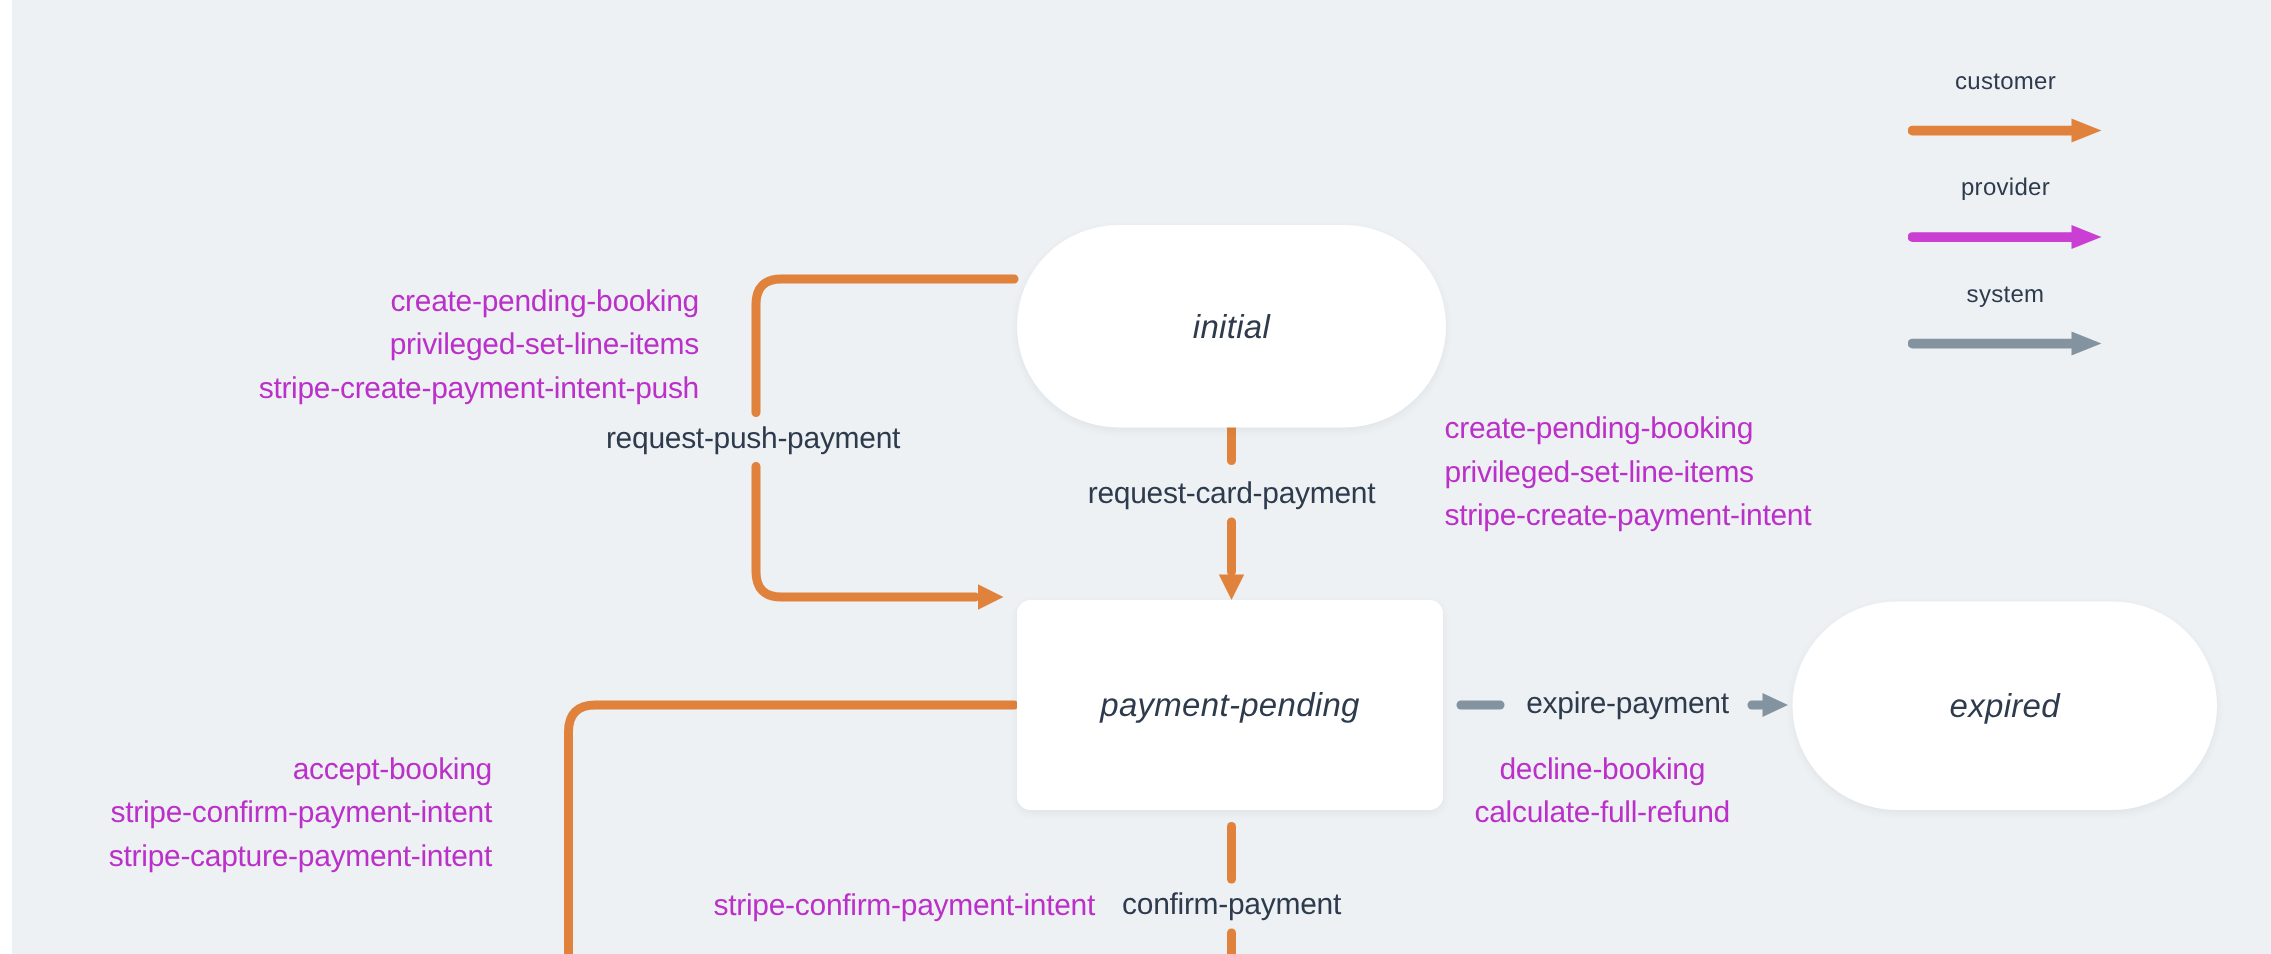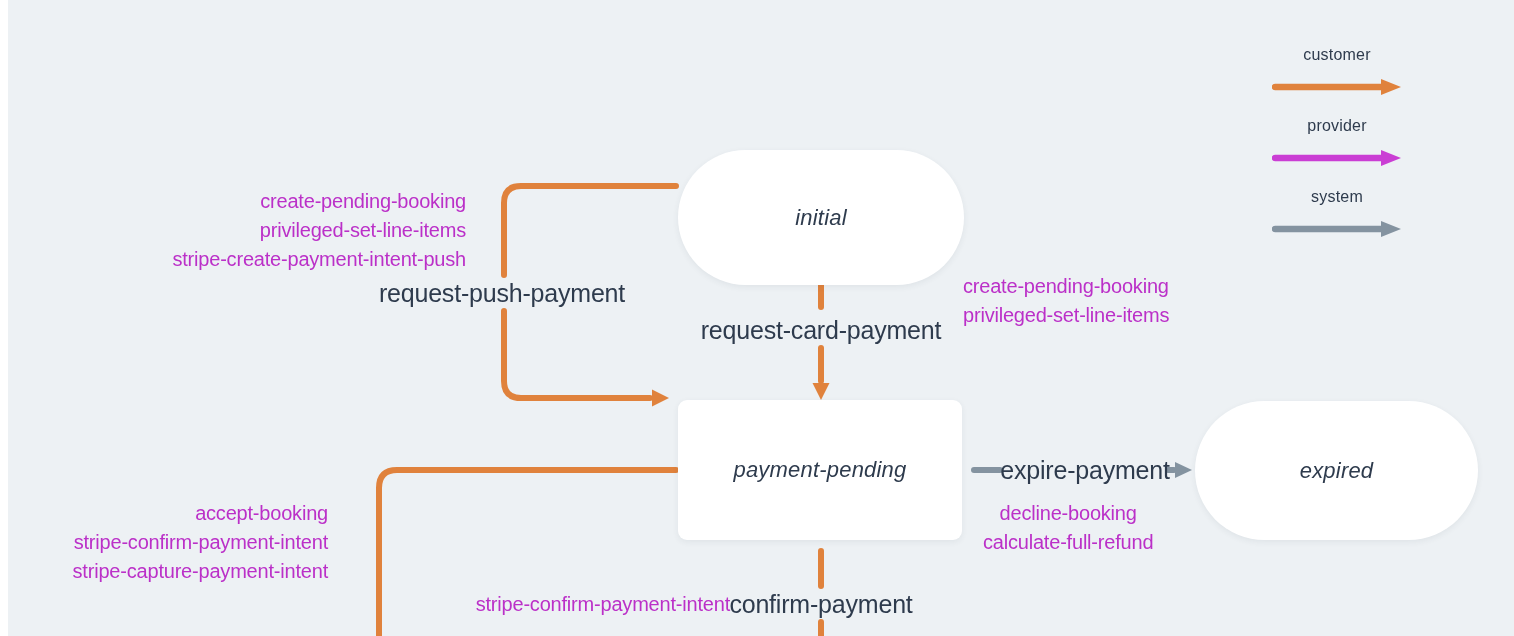--- a/index.html
+++ b/index.html
@@ -29,21 +29,21 @@
     font-style:italic;font-size:22px;font-weight:500;color:var(--text);letter-spacing:0.2px;
   }
   .state.pill{border-radius:70px;}
   .state.rect{border-radius:9px;}
   #state-initial{left:678px;top:115px;width:286px;height:135px;margin-top:35px;}
   #state-payment-pending{left:678px;top:400px;width:284px;height:140px;}
   #state-expired{left:1195px;top:401px;width:283px;height:139px;}
 
   .transition-label{
     position:absolute;transform:translate(-50%,-50%);
-    font-size:25px;font-weight:500;color:var(--text);white-space:nowrap;letter-spacing:-0.2px;
+    font-size:20px;font-weight:500;color:var(--text);white-space:nowrap;letter-spacing:-0.2px;
   }
   .actions{
     position:absolute;font-size:20px;font-weight:500;line-height:29px;
     color:var(--action);white-space:nowrap;letter-spacing:-0.2px;
   }
   .actions.right-aligned{text-align:right;}
   #actions-push{right:1048px;top:187px;}
   #actions-card{left:963px;top:272px;}
   #actions-expire{left:983px;top:499px;text-align:center;}
   #actions-accept{right:1186px;top:499px;}
@@ -104,20 +104,21 @@
   <div class="transition-label" style="left:821px;top:604px;">confirm-payment</div>
 
   <div class="actions right-aligned" id="actions-push">
     <div>create-pending-booking</div>
     <div>privileged-set-line-items</div>
     <div>stripe-create-payment-intent-push</div>
   </div>
   <div class="actions" id="actions-card">
     <div>create-pending-booking</div>
     <div>privileged-set-line-items</div>
+    <div>stripe-create-payment-intent</div>
   </div>
   <div class="actions" id="actions-expire">
     <div>decline-booking</div>
     <div>calculate-full-refund</div>
   </div>
   <div class="actions right-aligned" id="actions-accept">
     <div>accept-booking</div>
     <div>stripe-confirm-payment-intent</div>
     <div>stripe-capture-payment-intent</div>
   </div>

